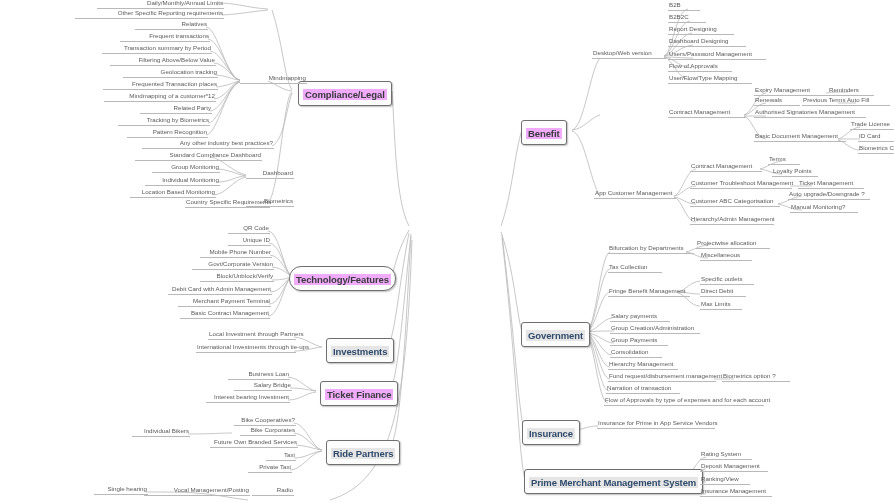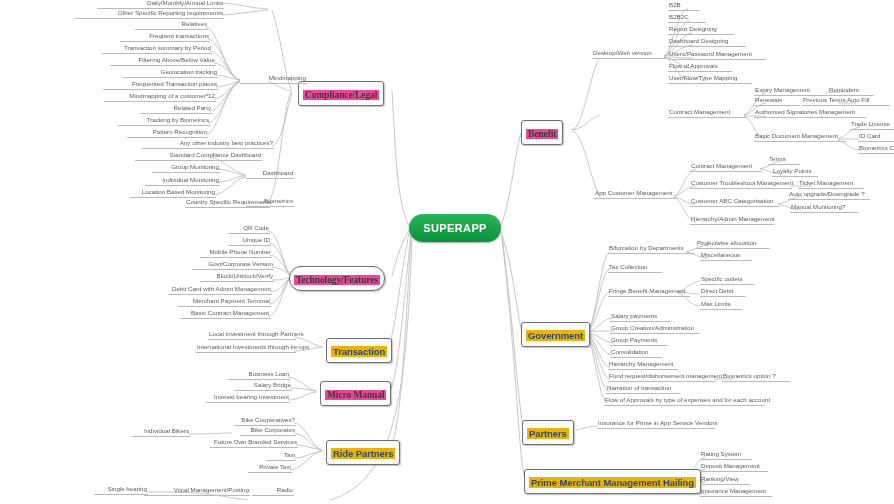--- a/index.html
+++ b/index.html
@@ -31,22 +31,22 @@
     box-shadow:1px 1px 1.5px rgba(0,0,0,0.25);
     white-space:nowrap;
   }
   .topic .tl{
     font-weight:bold;
     font-size:9.5px;
     letter-spacing:-0.1px;
     padding:0 2px;
     display:inline-block;
   }
-  .topic.green .tl{ background:#ec4899; color:#3a3a3a;font-family:Liberation Serif, serif; }
-  .topic.blue  .tl{ background:#eab308; color:#2f4a6b;text-align:center; }
+  .topic.green .tl{ background:#f0abfc; color:#3a3a3a; }
+  .topic.blue  .tl{ background:#e5e5e5; color:#2f4a6b;text-align:center; }
 
   
   #center{
     position:absolute;
     left:409px; top:214px;
     width:92px; height:28px;
     border-radius:14px;
     background:#1aa84a;
     background:linear-gradient(180deg,#2bb55a 0%,#08913c 100%);
     box-shadow:0 1px 2px rgba(0,0,0,0.35);
@@ -178,23 +178,20 @@
 
       <path d="M576 430 C 584 429, 588 426, 598 426"></path>
 
       <path d="M682 480 C 692 478, 696 458, 706 457"></path>
       <path d="M682 480 C 692 479, 696 470, 706 469"></path>
       <path d="M682 481 C 692 481, 696 482, 706 482"></path>
       <path d="M682 481 C 692 483, 696 494, 706 494"></path>
     </g>
   </svg>
 
-  <div id="center">
-    <span class="cl">SUPERAPP</span>
-  </div>
 
   <div class="topic green" style="left:298px;top:81px;">
     <span class="tl">Compliance/Legal</span>
   </div>
 
   <div class="leaf l" style="left:185px;top:198px;width:83px;">Country Specific Requirements</div>
   <div class="leaf l" style="left:97px;top:-1px;width:125px;">Daily/Monthly/Annual Limits</div>
   <div class="leaf l" style="left:75px;top:9px;width:147px;">Other Specific Reporting requirements</div>
 
   <div class="leaf l" style="left:240px;top:74px;width:65px;">Mindmapping</div>
@@ -226,28 +223,28 @@
   <div class="leaf l" style="left:228px;top:224px;width:40px;">QR Code</div>
   <div class="leaf l" style="left:228px;top:236px;width:41px;">Unique ID</div>
   <div class="leaf l" style="left:200px;top:248px;width:70px;">Mobile Phone Number</div>
   <div class="leaf l" style="left:192px;top:260px;width:80px;">Govt/Corporate Version</div>
   <div class="leaf l" style="left:200px;top:272px;width:72px;">Block/Unblock/Verify</div>
   <div class="leaf l" style="left:168px;top:285px;width:102px;">Debit Card with Admin Management</div>
   <div class="leaf l" style="left:178px;top:297px;width:91px;">Merchant Payment Terminal</div>
   <div class="leaf l" style="left:180px;top:309px;width:88px;">Basic Contract Management</div>
 
   <div class="topic blue" style="left:326px;top:338px;">
-    <span class="tl">Transaction</span>
+    <span class="tl">Investments</span>
   </div>
 
   <div class="leaf l" style="left:208px;top:330px;width:86px;">Local Investment through Partners</div>
   <div class="leaf l" style="left:196px;top:343px;width:98px;">International Investments through tie-ups</div>
 
   <div class="topic green" style="left:320px;top:381px;">
-    <span class="tl">Micro Manual</span>
+    <span class="tl">Ticket Finance</span>
   </div>
 
   <div class="leaf l" style="left:228px;top:370px;width:60px;">Business Loan</div>
   <div class="leaf l" style="left:234px;top:381px;width:56px;">Salary Bridge</div>
   <div class="leaf l" style="left:206px;top:393px;width:82px;">Interest bearing Investment</div>
 
   <div class="topic blue" style="left:326px;top:440px;">
     <span class="tl">Ride Partners</span>
   </div>
 
@@ -313,26 +310,26 @@
   <div class="leaf r" style="left:610px;top:324px;width:88px;">Group Creation/Administration</div>
   <div class="leaf r" style="left:610px;top:336px;width:56px;">Group Payments</div>
   <div class="leaf r" style="left:610px;top:348px;width:50px;">Consolidation</div>
   <div class="leaf r" style="left:608px;top:360px;width:68px;">Hierarchy Management</div>
   <div class="leaf r" style="left:608px;top:372px;width:106px;">Fund request/disbursement management</div>
   <div class="leaf r" style="left:722px;top:372px;width:66px;">Biometrics option ?</div>
   <div class="leaf r" style="left:606px;top:384px;width:72px;">Narration of transaction</div>
   <div class="leaf r" style="left:604px;top:396px;width:158px;">Flow of Approvals by type of expenses and for each account</div>
 
   <div class="topic blue" style="left:522px;top:420px;">
-    <span class="tl">Partners</span>
+    <span class="tl">Insurance</span>
   </div>
   <div class="leaf r" style="left:597px;top:419px;width:116px;">Insurance for Prime in App Service Vendors</div>
 
   <div class="topic blue" style="left:524px;top:469px;">
-    <span class="tl">Prime Merchant Management Hailing</span>
+    <span class="tl">Prime Merchant Management System</span>
   </div>
 
   <div class="leaf r" style="left:700px;top:450px;width:50px;">Rating System</div>
   <div class="leaf r" style="left:700px;top:462px;width:66px;">Deposit Management</div>
   <div class="leaf r" style="left:700px;top:475px;width:48px;">Ranking/View</div>
   <div class="leaf r" style="left:700px;top:487px;width:70px;">Insurance Management</div>
 
 </div>
 
 </body></html>

